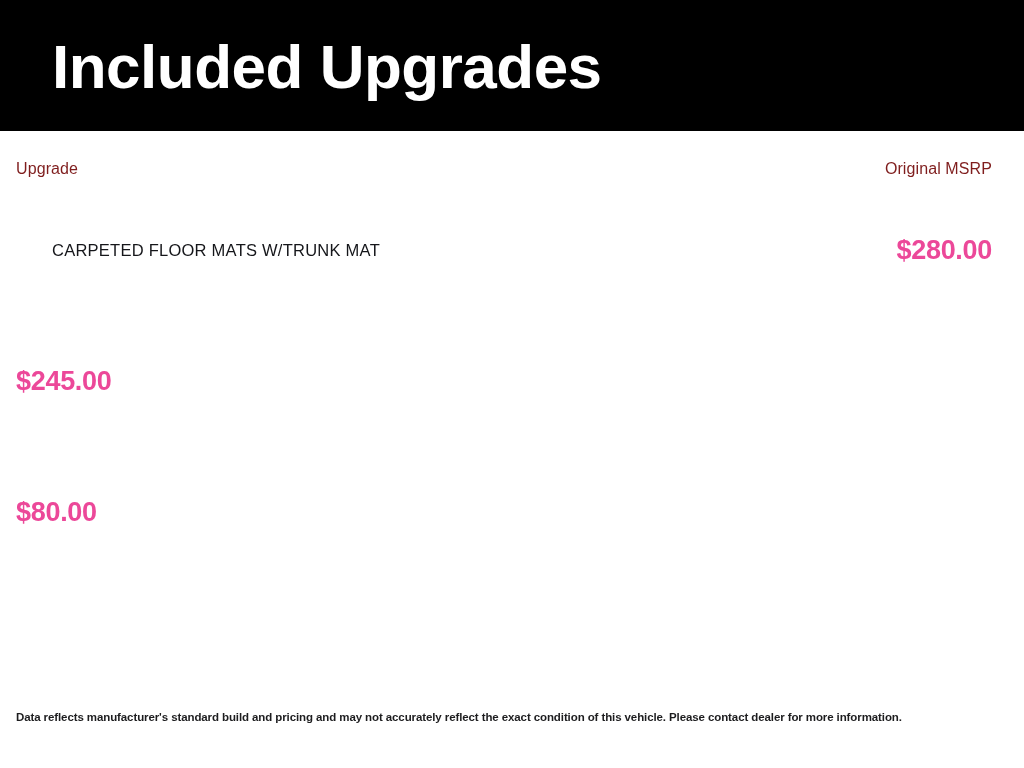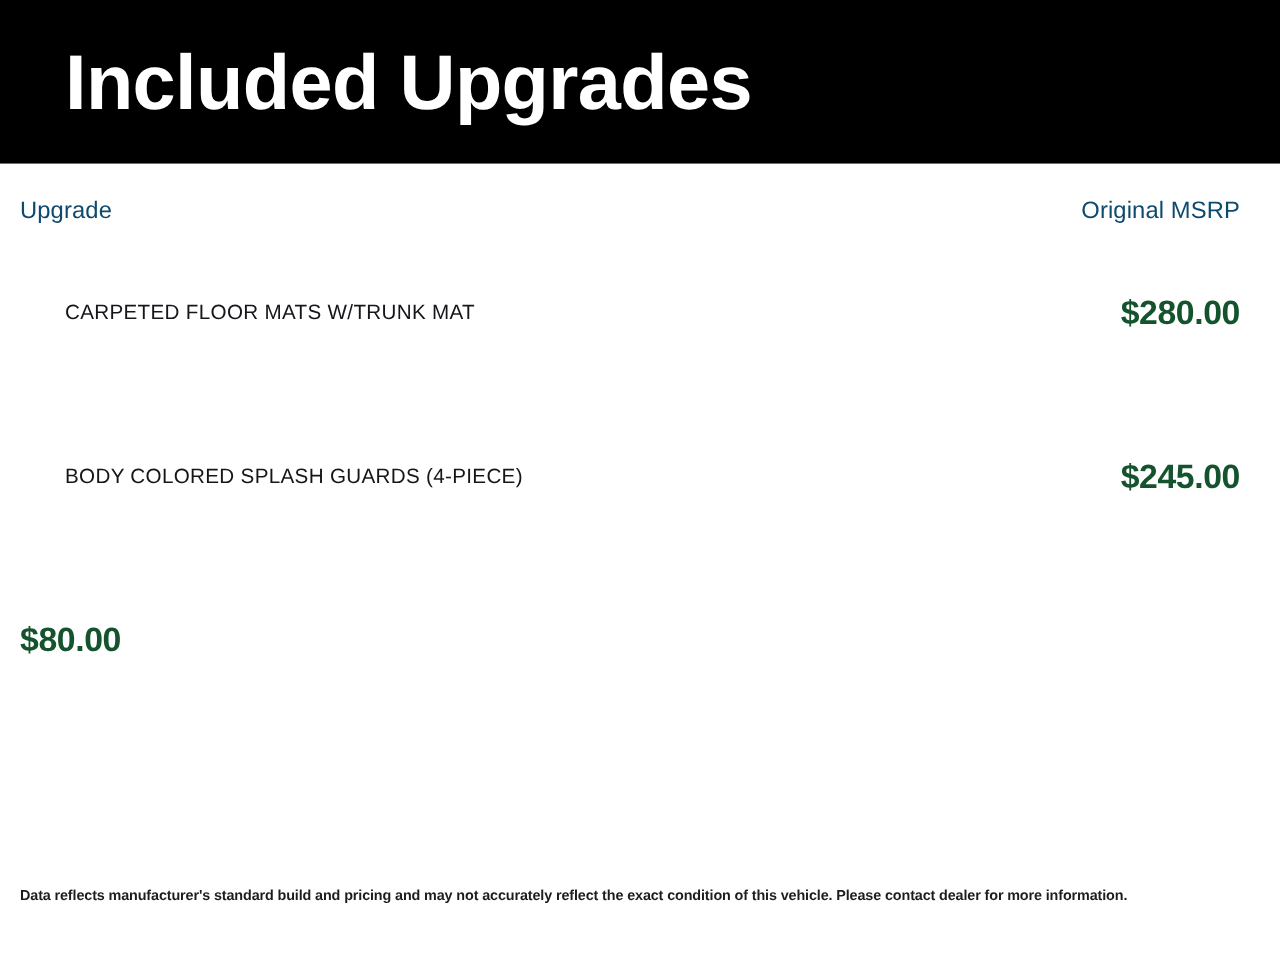--- a/index.html
+++ b/index.html
@@ -60,23 +60,23 @@
     position: absolute;
     top: 29px;
     left: 16px;
     width: 976px;
     display: flex;
     justify-content: space-between;
     align-items: baseline;
   }
 
   .col-head {
-    font-size: 19px;
+    font-size: 16px;
     line-height: 18px;
-    color: #0c4a6e;
+    color: #7f1d1d;
     font-weight: 400;
     letter-spacing: 0.1px;
   }
 
   .col-head.right { text-align: right; }
 
   .rows {
     position: absolute;
     top: 96px;
     left: 16px;
@@ -100,21 +100,21 @@
     font-weight: 400;
     letter-spacing: 0.25px;
     text-transform: uppercase;
     white-space: nowrap;
     margin-left: 36px;
   }
 
   .upgrade-price {
     font-size: 27px;
     line-height: 32px;
-    color: #14532d;
+    color: #ec4899;
     font-weight: 700;
     letter-spacing: -0.3px;
     text-align: right;
     white-space: nowrap;
   }
 
   
   .disclaimer {
     position: absolute;
     left: 16px;
@@ -145,21 +145,20 @@
     </div>
 
     <div class="rows">
 
       <div class="upgrade-row">
         <div class="upgrade-name">CARPETED FLOOR MATS W/TRUNK MAT</div>
         <div class="upgrade-price">$280.00</div>
       </div>
 
       <div class="upgrade-row">
-        <div class="upgrade-name">BODY COLORED SPLASH GUARDS (4-PIECE)</div>
         <div class="upgrade-price">$245.00</div>
       </div>
 
 
       <div class="upgrade-row">
         <div class="upgrade-price">$80.00</div>
       </div>
 
     </div>
   </div>

